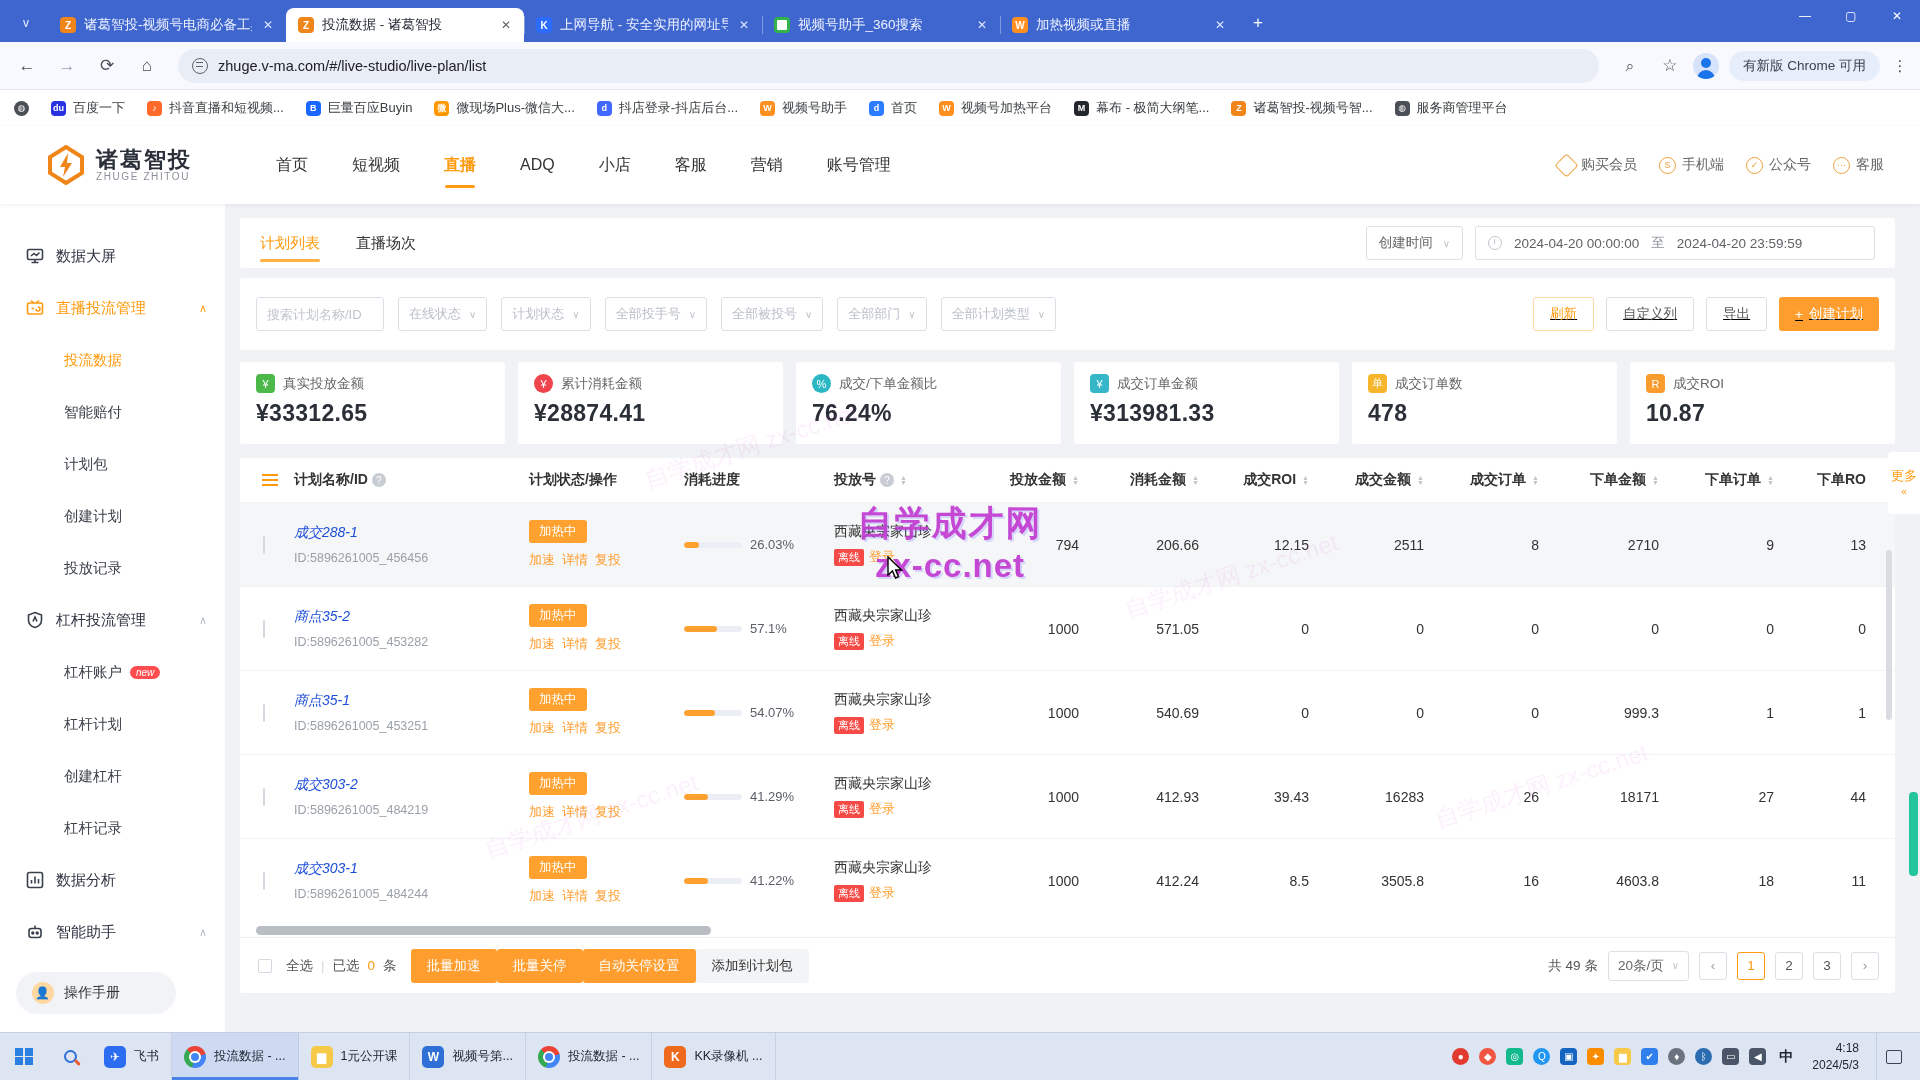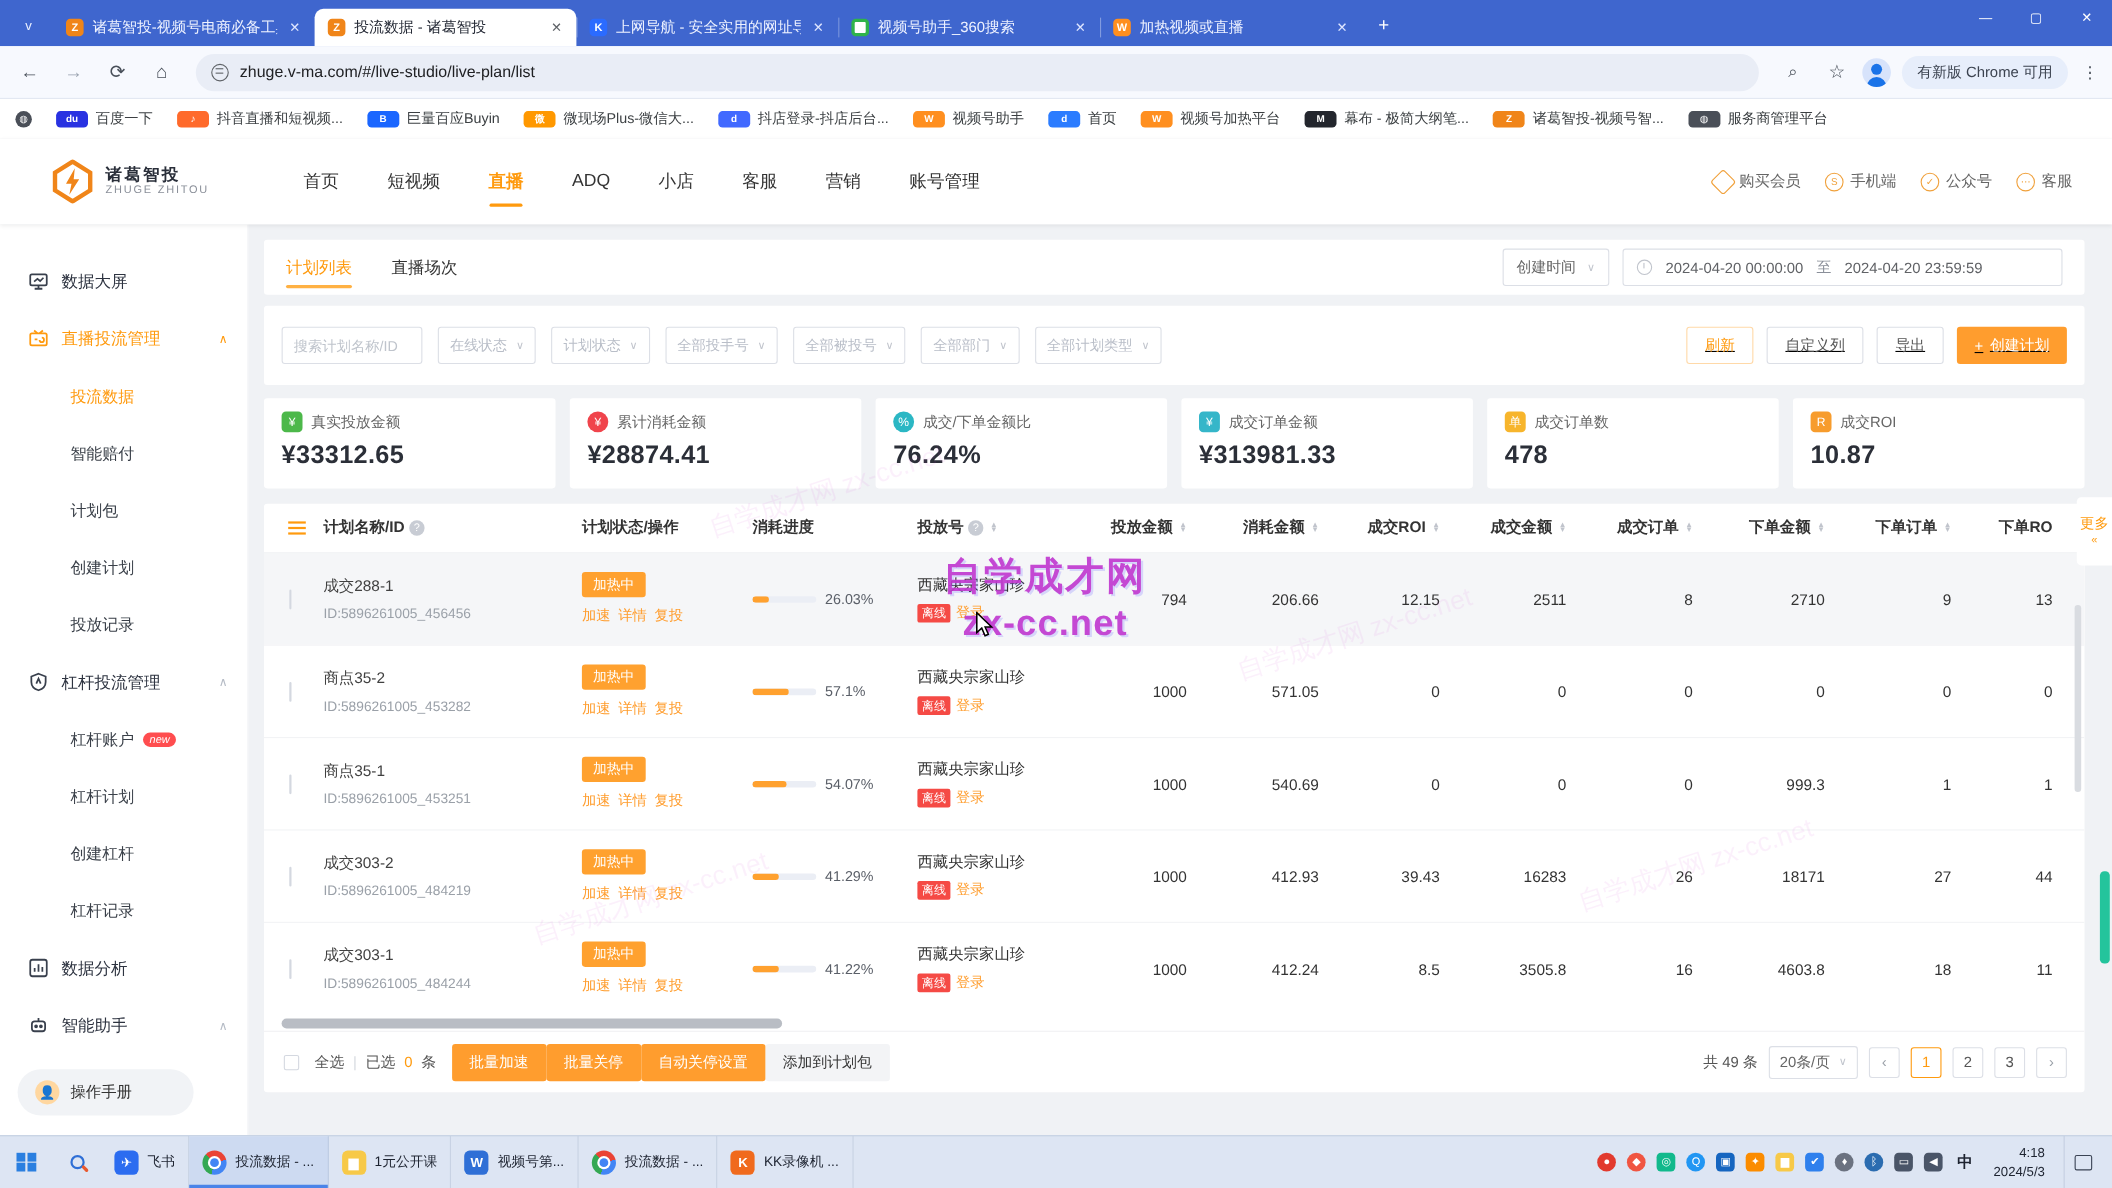--- a/index.html
+++ b/index.html
@@ -31,27 +31,27 @@
   .omnibox .url { font-size:14.5px; color:#202124; }
   .update-pill { height:30px; background:#e7eefb; border-radius:15px; display:flex; align-items:center; padding:0 14px; font-size:13.5px; color:#3c4350; margin:0 4px; white-space:nowrap; }
   .avatar { width:26px; height:26px; border-radius:50%; background:#d7e3fb; display:flex; align-items:flex-end; justify-content:center; overflow:hidden; }
   .avatar::before { content:""; width:10px; height:10px; border-radius:50%; background:#1a73e8; position:absolute; margin-bottom:11px; }
   .avatar::after { content:""; width:18px; height:9px; border-radius:9px 9px 0 0; background:#1a73e8; }
   .kebab { color:#49505a; font-size:15px; letter-spacing:0; width:20px; text-align:center; }
 
   
   .bookmarks { position:absolute; top:90px; left:0; right:0; height:36px; background:#fff; display:flex; align-items:center; padding:0 14px; gap:22px; }
   .bm { display:flex; align-items:center; gap:7px; font-size:13px; color:#3c4043; white-space:nowrap; }
-  .bm .bico { width:29px; height:15px; border-radius:4px; display:flex; align-items:center; justify-content:center; color:#fff; font-size:9px; font-weight:bold; }
+  .bm .bico { width:15px; height:15px; border-radius:4px; display:flex; align-items:center; justify-content:center; color:#fff; font-size:9px; font-weight:bold; }
 
   
   .appheader { position:absolute; top:126px; left:0; right:0; height:78px; background:#fff; display:flex; align-items:center; box-shadow:0 1px 4px rgba(0,0,0,.07); z-index:6; }
   .logo { display:flex; align-items:center; gap:10px; margin-left:46px; width:190px; }
   .logo-mark { width:40px; height:40px; }
-  .logo-name { font-size:15px; font-weight:bold; color:#2a2f3a; letter-spacing:2px; line-height:1.05; }
+  .logo-name { font-size:22px; font-weight:bold; color:#2a2f3a; letter-spacing:2px; line-height:1.05; }
   .logo-sub { font-size:10px; color:#8a8f99; letter-spacing:1.6px; }
   .mainnav { display:flex; align-items:center; gap:44px; margin-left:40px; }
   .mnav { position:relative; font-size:16px; color:#333; height:78px; display:flex; align-items:center; }
   .mnav.active { color:#ff9a0e; font-weight:bold; }
   .mnav.active::after { content:""; position:absolute; bottom:16px; left:50%; transform:translateX(-50%); width:30px; height:3px; border-radius:2px; background:#ff9a0e; }
   .hdr-right { margin-left:auto; margin-right:36px; display:flex; align-items:center; gap:22px; }
   .hitem { display:flex; align-items:center; gap:6px; font-size:14px; color:#666; }
   .hico { width:17px; height:17px; border:1.5px solid #f0a13c; border-radius:50%; color:#f0a13c; font-size:9px; display:flex; align-items:center; justify-content:center; }
   .hico.diamond { border-radius:3px; transform:rotate(45deg); }
   .hico.diamond i { transform:rotate(-45deg); font-style:normal; }
@@ -110,21 +110,21 @@
   .th.num { justify-content:flex-end; padding-right:14px; }
   .help { width:14px; height:14px; border-radius:50%; background:#c8ccd4; color:#fff; font-size:10px; font-weight:normal; display:flex; align-items:center; justify-content:center; }
   .sorter { display:flex; flex-direction:column; line-height:5px; font-size:7px; color:#c0c4cc; margin-left:2px; }
   .hamb { width:16px; height:12px; margin-left:16px; border-top:2px solid #ff9a0e; border-bottom:2px solid #ff9a0e; position:relative; }
   .hamb::after { content:""; position:absolute; top:3px; left:0; width:100%; height:2px; background:#ff9a0e; }
   .trow { height:84px; border-top:1px solid #f2f3f5; font-size:14px; color:#333; }
   .trow.hl { background:#f5f6f8; }
   .cell { padding:0 6px; }
   .cell.num { text-align:right; padding-right:14px; }
   .cbox { width:14px; height:14px; border:1px solid #d4d8e0; border-radius:2px; background:#fff; margin-left:17px; }
-  .c-name .nm { color:#404040; margin-bottom:9px; }
+  .c-name .nm { color:#1d4ed8; margin-bottom:9px;font-style:italic; }
   .c-name .id { color:#9aa0a8; font-size:12.5px; }
   .badge-heat { display:inline-block; background:#ffa12f; color:#fff; font-size:12.5px; border-radius:3px; padding:3px 10px; margin-bottom:8px; }
   .oplinks { font-size:13px; color:#ff9d2e; display:flex; gap:7px; }
   .pbar-wrap { display:flex; align-items:center; gap:8px; }
   .pbar { width:58px; height:6px; background:#ebeef5; border-radius:3px; overflow:hidden; }
   .pbar i { display:block; height:100%; background:#ffa12f; border-radius:3px; }
   .pct { font-size:13px; color:#5a5f68; }
   .c-acct .an { margin-bottom:7px; white-space:nowrap; }
   .acct-line { display:flex; align-items:center; gap:5px; }
   .badge-off { background:#f54a45; color:#fff; font-size:11px; border-radius:2px; padding:1px 4px; }

